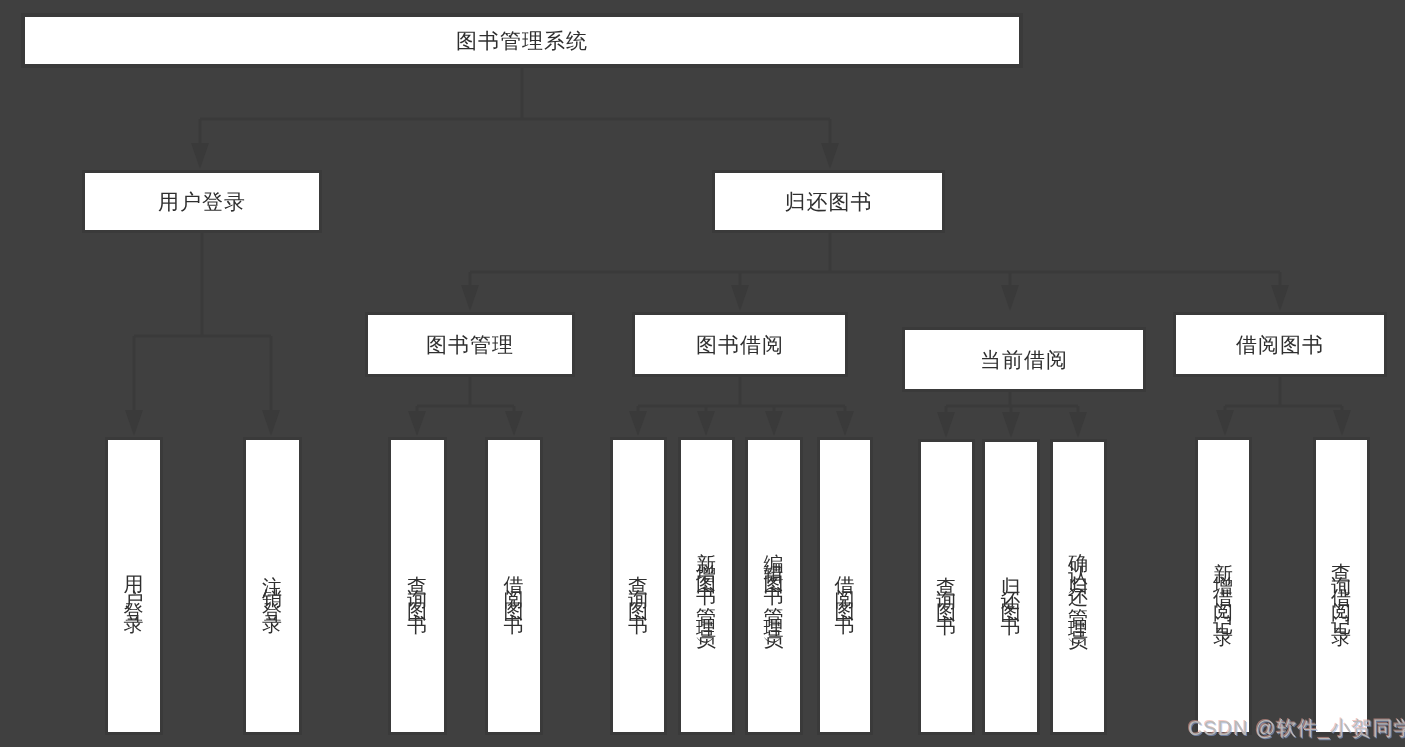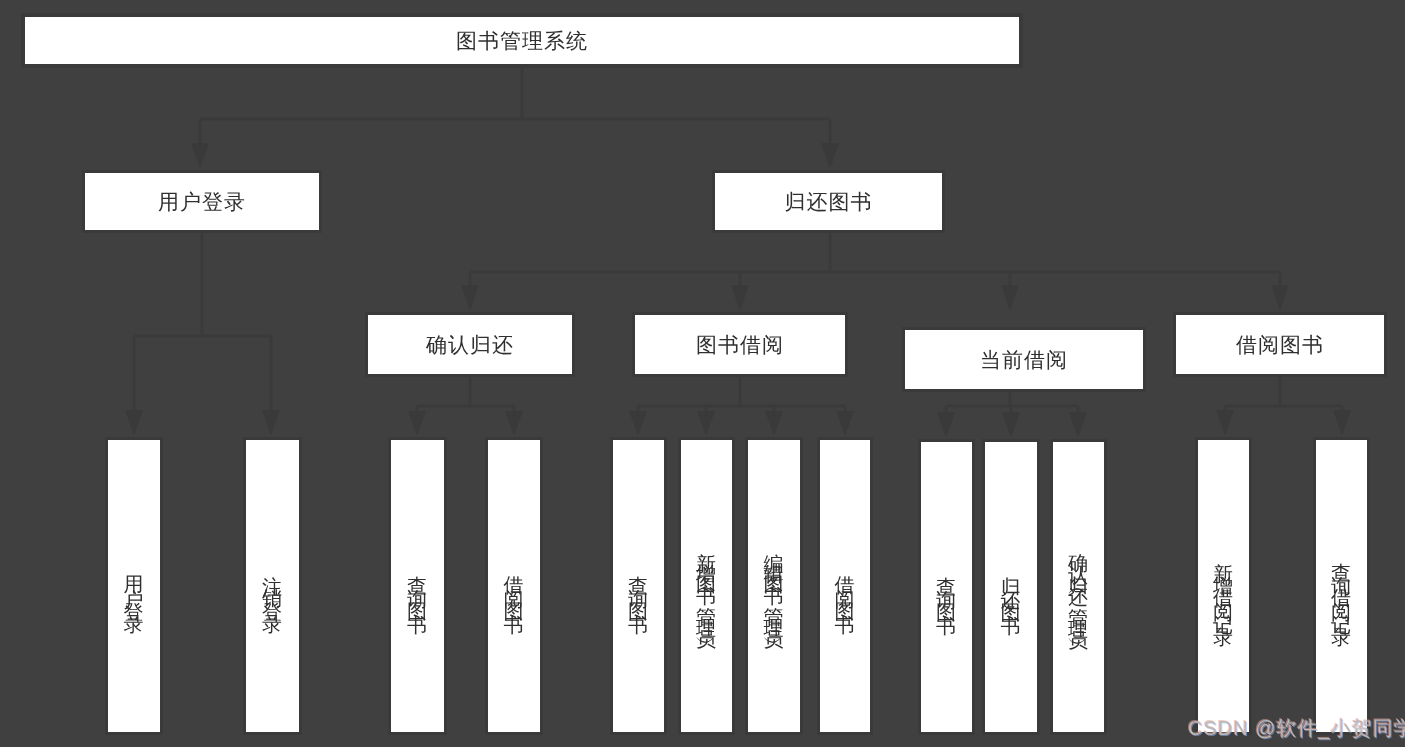--- a/index.html
+++ b/index.html
@@ -112,21 +112,21 @@
   </div>
 
   <div class="box" style="left:82px; top:170px; width:240px; height:63px;">
     <span>用户登录</span>
   </div>
   <div class="box" style="left:712px; top:170px; width:233px; height:63px;">
     <span>归还图书</span>
   </div>
 
   <div class="box" style="left:365px; top:312px; width:210px; height:65px;">
-    <span>确认归还</span>
+    <span>图书管理</span>
   </div>
   <div class="box" style="left:632px; top:312px; width:216px; height:65px;font-family:Liberation Mono, monospace;">
     <span>图书借阅</span>
   </div>
   <div class="box" style="left:902px; top:312px; width:244px; height:65px;margin-top:15px;">
     <span>当前借阅</span>
   </div>
   <div class="box" style="left:1173px; top:312px; width:214px; height:65px;">
     <span>借阅图书</span>
   </div>

